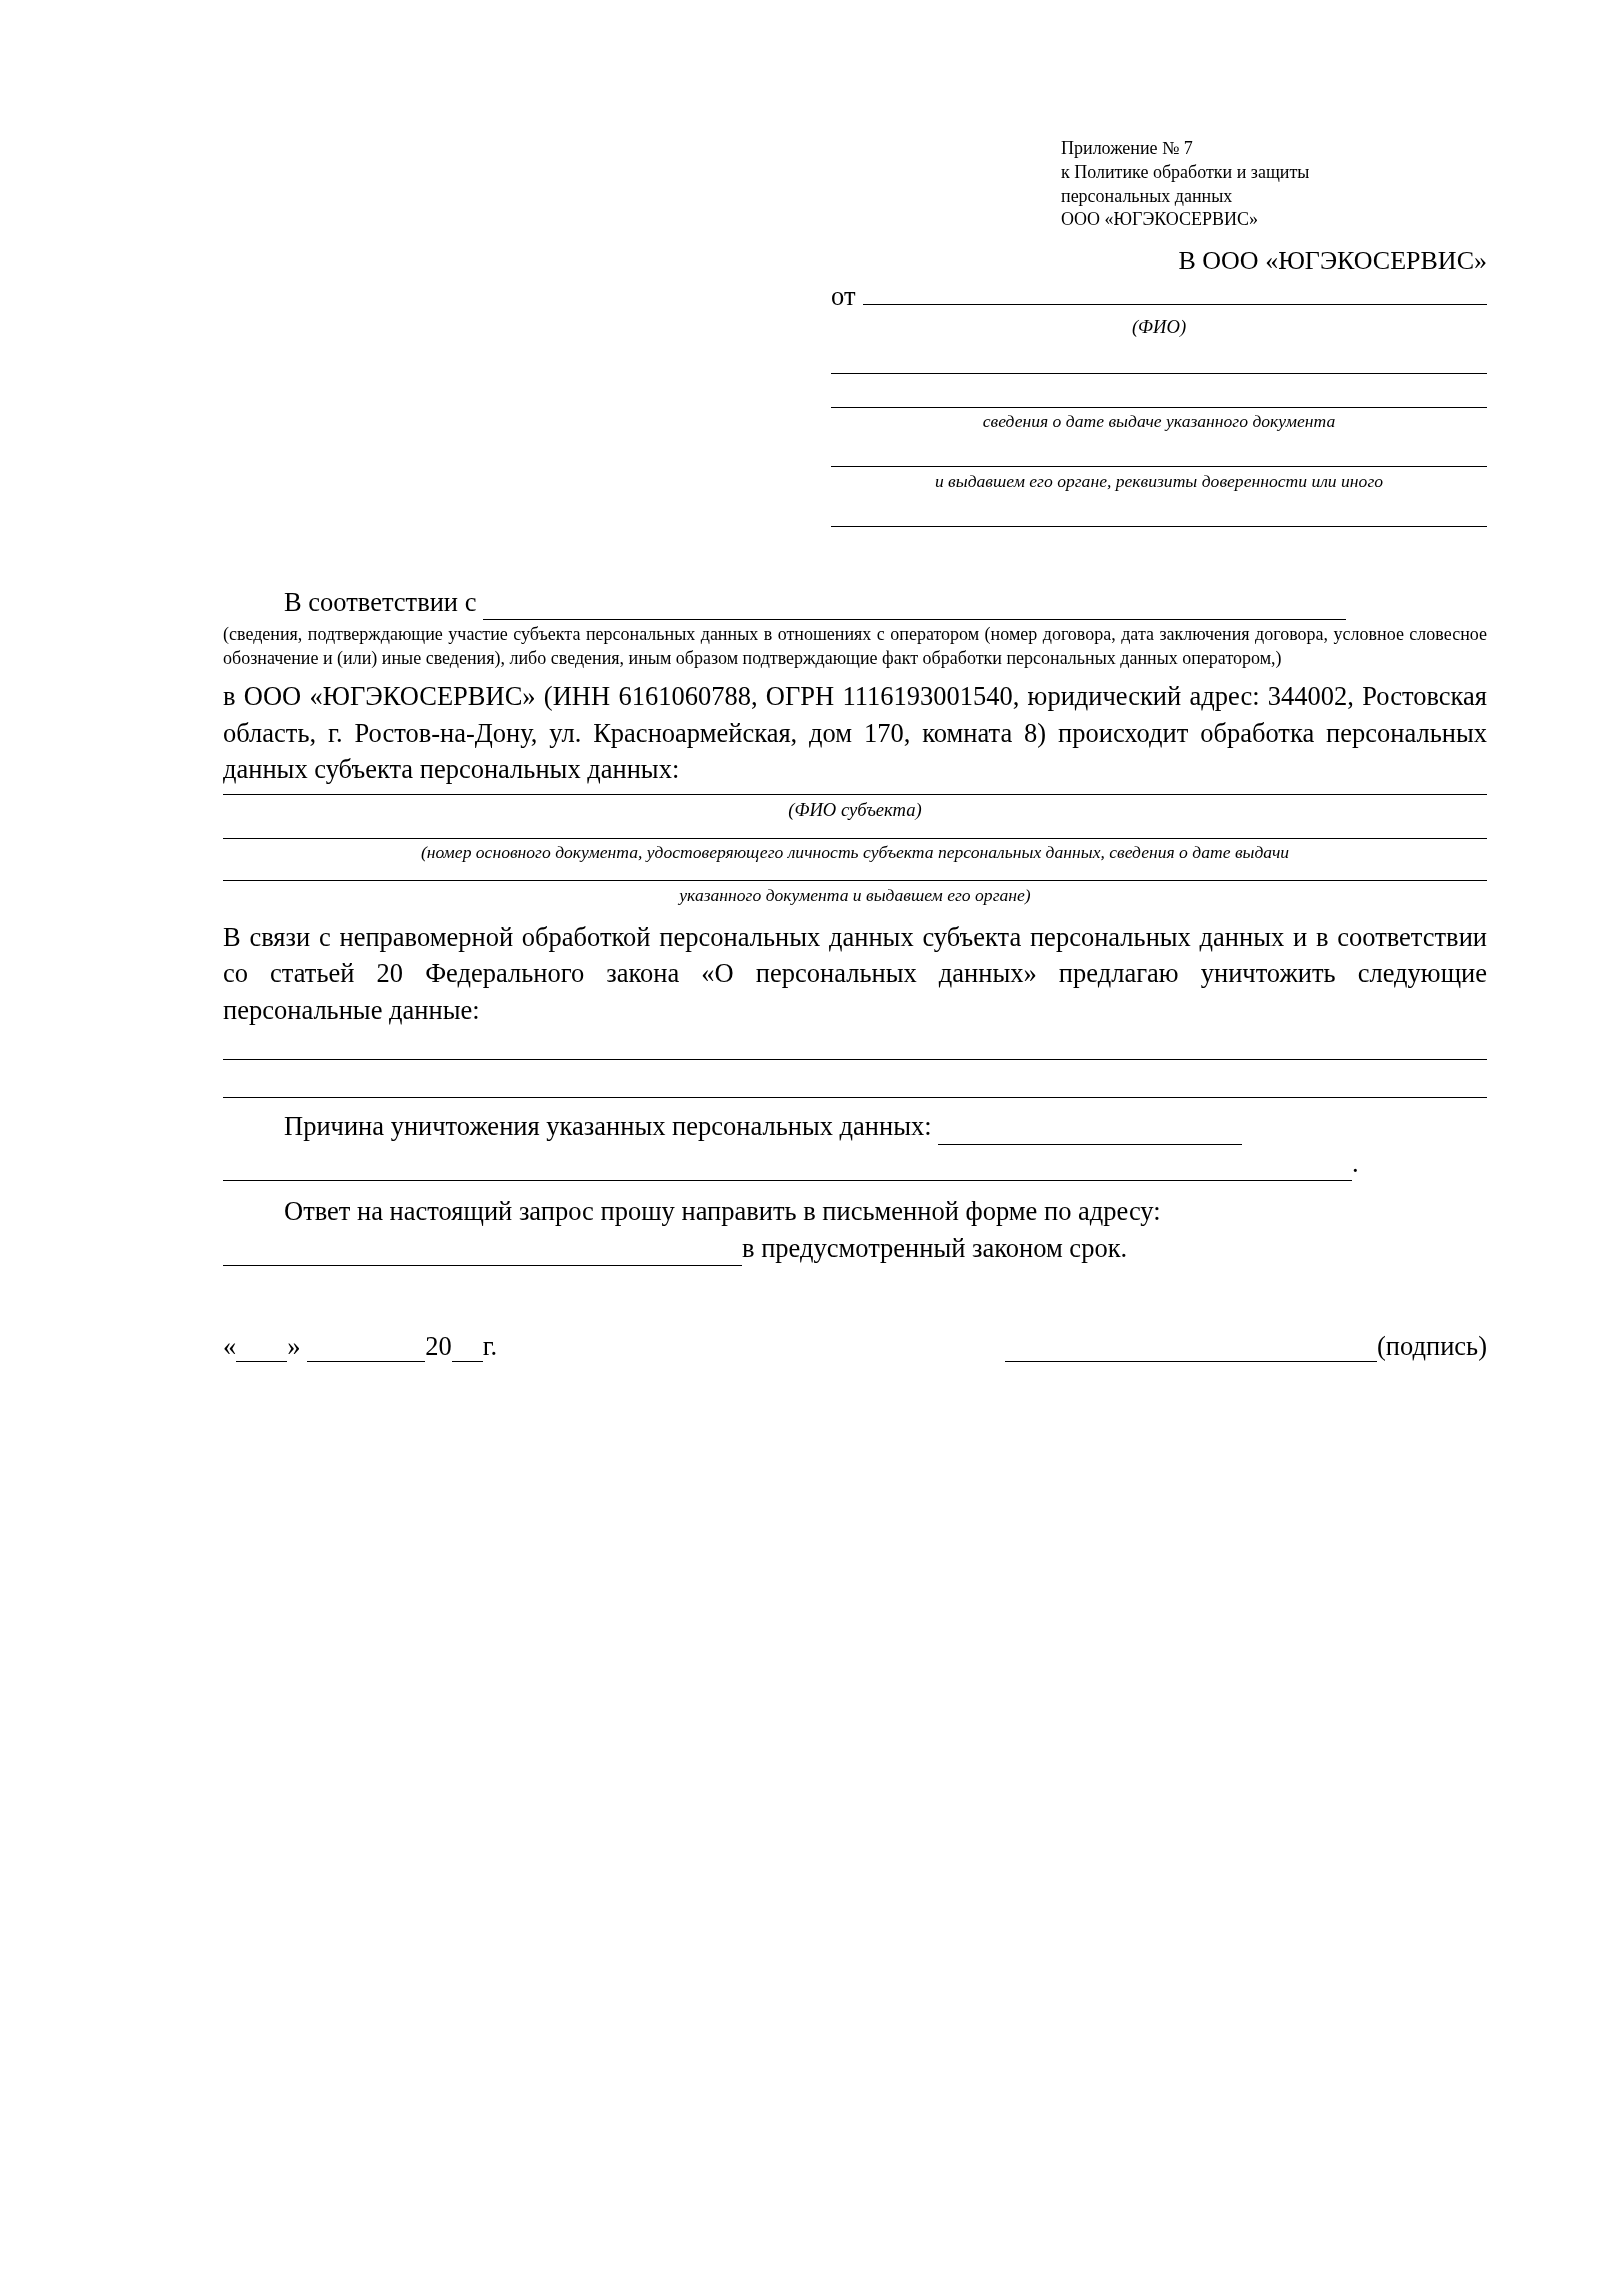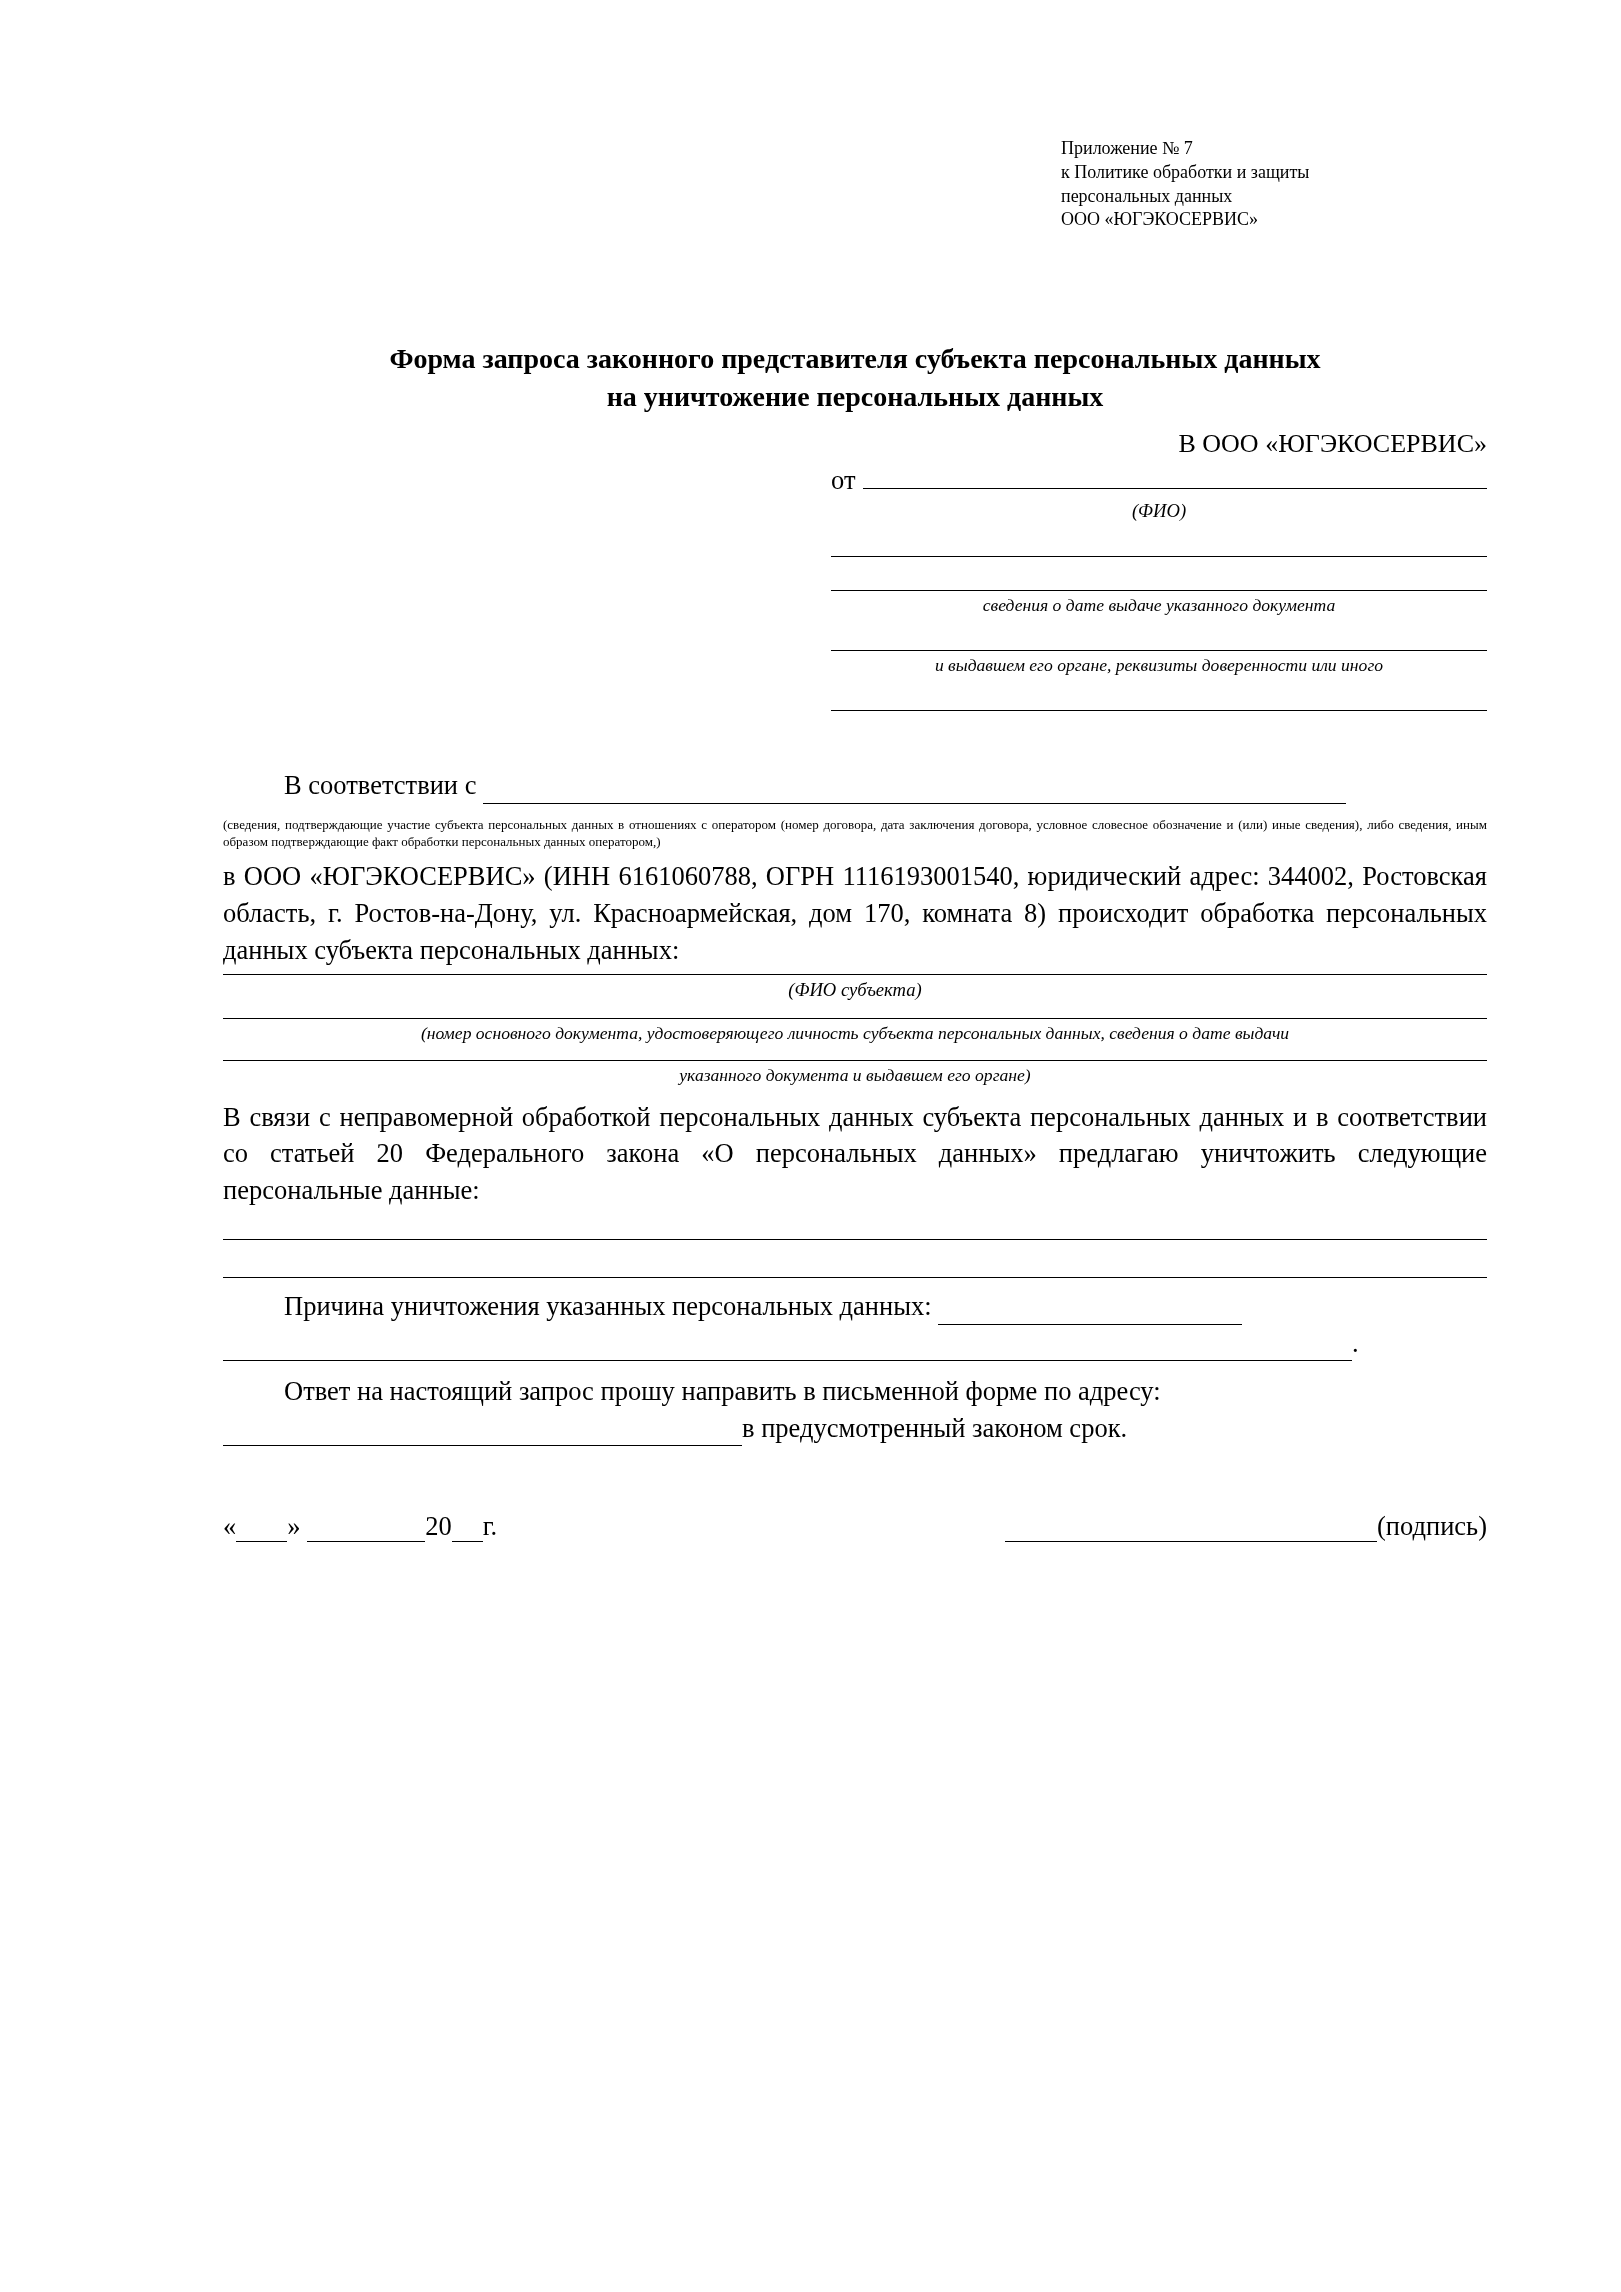--- a/index.html
+++ b/index.html
@@ -90,24 +90,24 @@
     line-height: 1.38;
     text-align: justify;
   }
   .inline-line {
     display: inline-block;
     border-bottom: 1.6px solid #000;
     vertical-align: bottom;
     height: 20.6px;
   }
   .note {
-    font-size: 13px;
+    font-size: 18px;
     line-height: 1.34;
     text-align: justify;
-    margin-top: 12px;
+    margin-top: 2px;
   }
 
   .section-gap { height: 35px; }
 
   .full-line {
     border-bottom: 1.6px solid #000;
     height: 0;
     margin-top: 29px;
   }
 
@@ -141,24 +141,20 @@
 <div class="page">
   <div class="content">
 
     <div class="header-block">
       <div>Приложение № 7</div>
       <div>к Политике обработки и защиты</div>
       <div>персональных данных</div>
       <div>ООО «ЮГЭКОСЕРВИС»</div>
     </div>
 
-    <div class="title">
-      <span class="line1">Форма запроса законного представителя субъекта персональных данных</span>
-      <span class="line2">на уничтожение персональных данных</span>
-    </div>
 
     <div class="addressee">В ООО «ЮГЭКОСЕРВИС»</div>
 
     <div class="from-row">
       <span>от</span>
       <span class="fill"></span>
     </div>
 
     <div class="rule-block">
       <div class="caption fio">(ФИО)</div>

